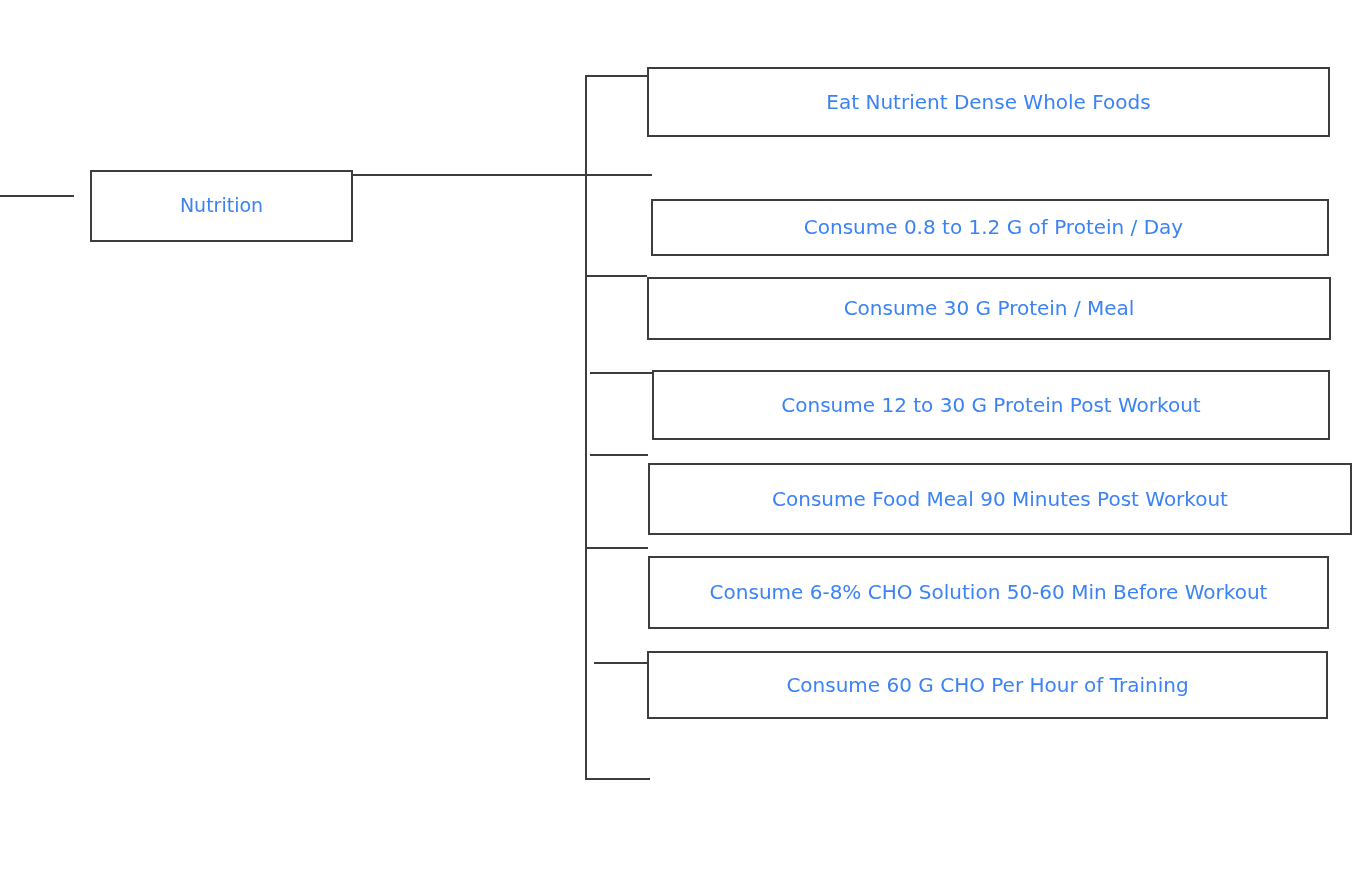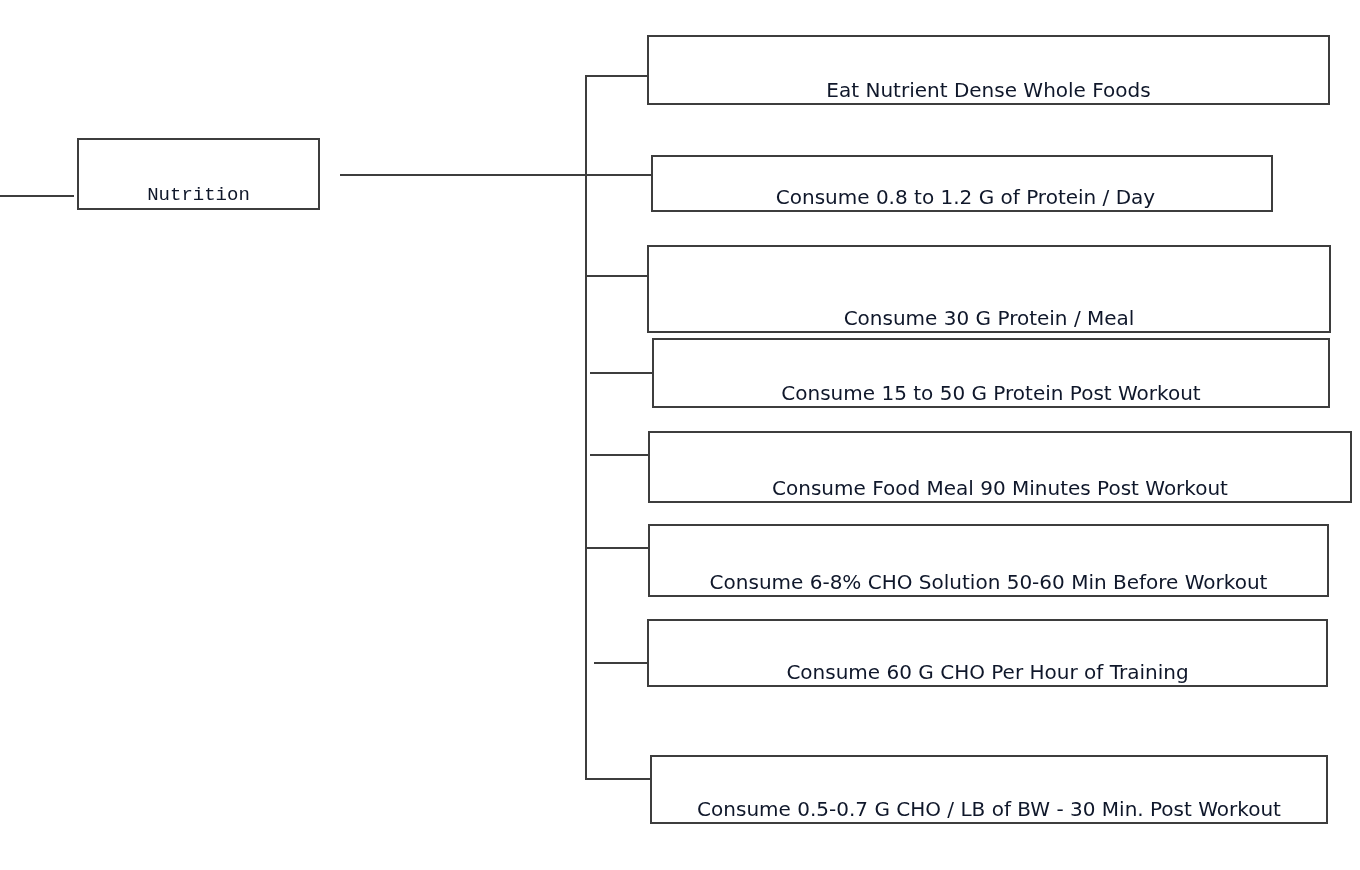--- a/index.html
+++ b/index.html
@@ -14,38 +14,39 @@
     background: #ffffff;
     overflow: hidden;
     font-family: "DejaVu Sans", "Liberation Sans", sans-serif;
   }
   .node {
     position: absolute;
     box-sizing: border-box;
     border: 2px solid #3d3d3d;
     background: #ffffff;
     display: flex;
-    align-items: flex-end;
+    align-items: center;
     justify-content: center;
     text-align: center;
-    color: #0f172a;
+    color: #3b82f6;
     font-size: 20px;
     line-height: 1.25;
     padding: 0 6px;
+    margin-top: 32px;
   }
   .line {
     position: absolute;
     background: #3d3d3d;
   }
   
-  .box-root { left: 77px;  top: 138px; width: 243px; height: 72px; font-size: 19px; font-family: Liberation Mono, monospace; }
+  .box-root { left: 90px;  top: 138px; width: 263px; height: 72px; font-size: 19px; }
   
   .box-c0 { left: 647px; top: 35px;  width: 683px; height: 70px; }
-  .box-c1 { left: 651px; top: 155px; width: 622px; height: 57px; padding-left: 13px; }
-  .box-c2 { left: 647px; top: 245px; width: 684px; height: 88px; }
+  .box-c1 { left: 651px; top: 167px; width: 678px; height: 57px; padding-left: 13px; }
+  .box-c2 { left: 647px; top: 245px; width: 684px; height: 63px; }
   .box-c3 { left: 652px; top: 338px; width: 678px; height: 70px; }
   .box-c4 { left: 648px; top: 431px; width: 704px; height: 72px; }
   .box-c5 { left: 648px; top: 524px; width: 681px; height: 73px; }
   .box-c6 { left: 647px; top: 619px; width: 681px; height: 68px; }
   .box-c7 { left: 650px; top: 755px; width: 678px; height: 69px; }
   
   .line-entry        { left: 0px;   top: 195px; width: 74px;  height: 2px; }
   .line-root-right   { left: 340px; top: 174px; width: 312px; height: 2px; }
   .line-trunk        { left: 585px; top: 75px;  width: 2px;   height: 705px; }
   .line-stub0        { left: 585px; top: 75px;  width: 62px;  height: 2px; }
@@ -79,28 +80,25 @@
   <div class="node box-c0">
     <span>Eat Nutrient Dense Whole Foods</span>
   </div>
   <div class="node box-c1">
     <span>Consume 0.8 to 1.2 G of Protein / Day</span>
   </div>
   <div class="node box-c2">
     <span>Consume 30 G Protein / Meal</span>
   </div>
   <div class="node box-c3">
-    <span>Consume 15 to 50 G Protein Post Workout</span>
+    <span>Consume 12 to 30 G Protein Post Workout</span>
   </div>
   <div class="node box-c4">
     <span>Consume Food Meal 90 Minutes Post Workout</span>
   </div>
   <div class="node box-c5">
     <span>Consume 6-8% CHO Solution 50-60 Min Before Workout</span>
   </div>
   <div class="node box-c6">
     <span>Consume 60 G CHO Per Hour of Training</span>
   </div>
-  <div class="node box-c7">
-    <span>Consume 0.5-0.7 G CHO / LB of BW - 30 Min. Post Workout</span>
-  </div>
 
 </div>
 
 </body></html>

